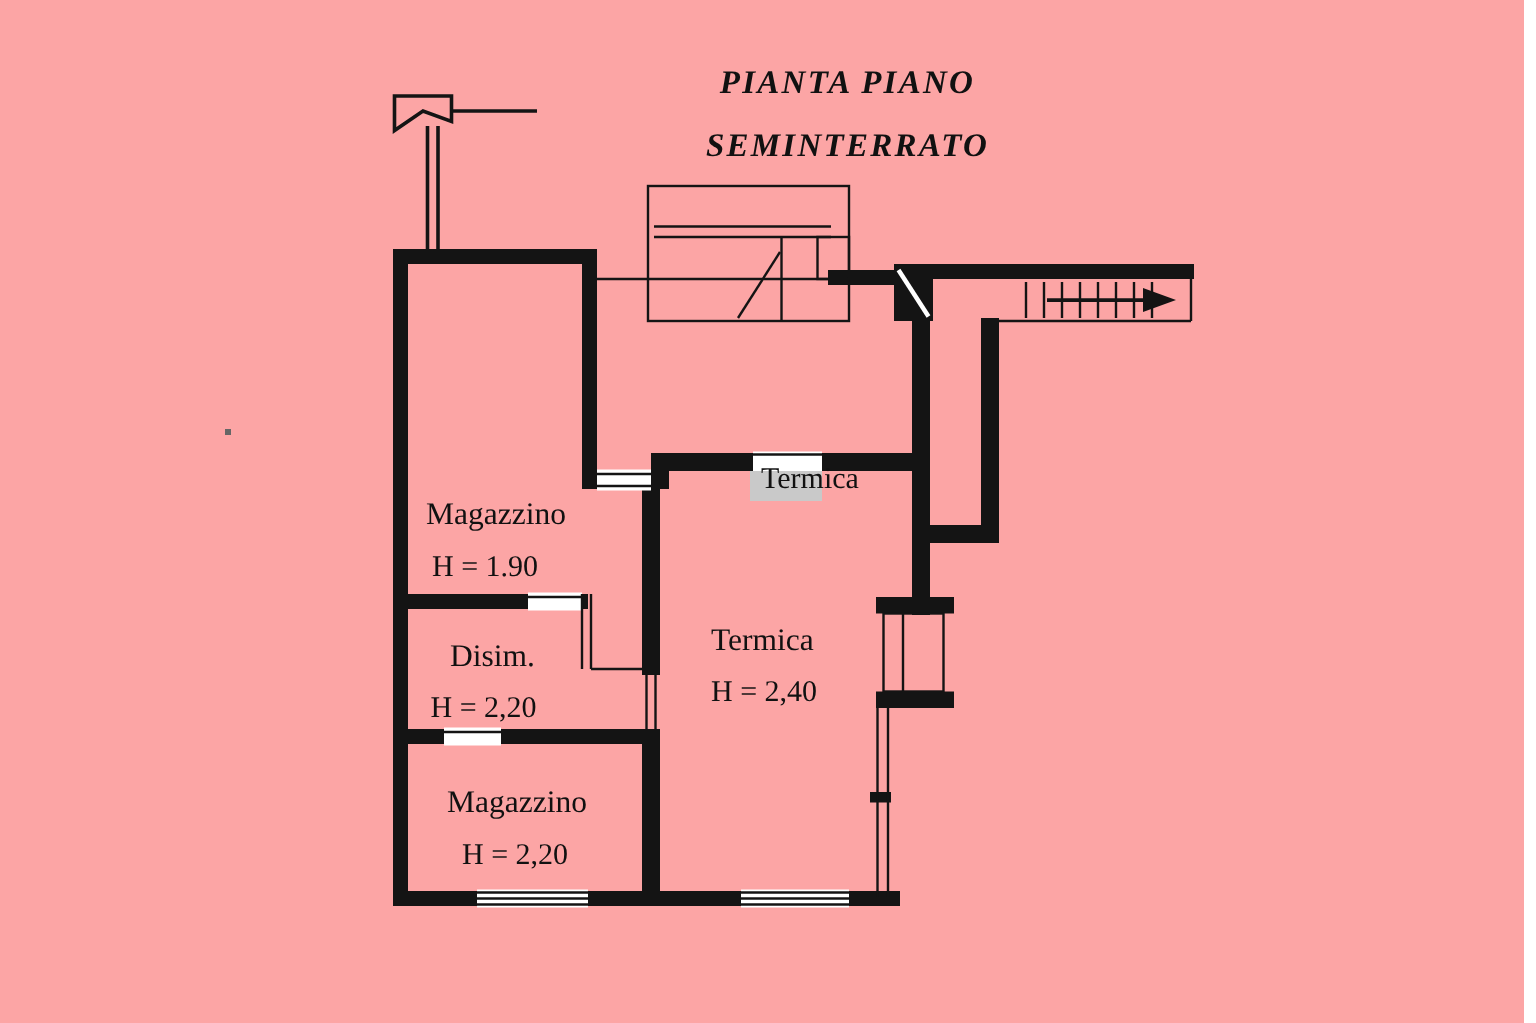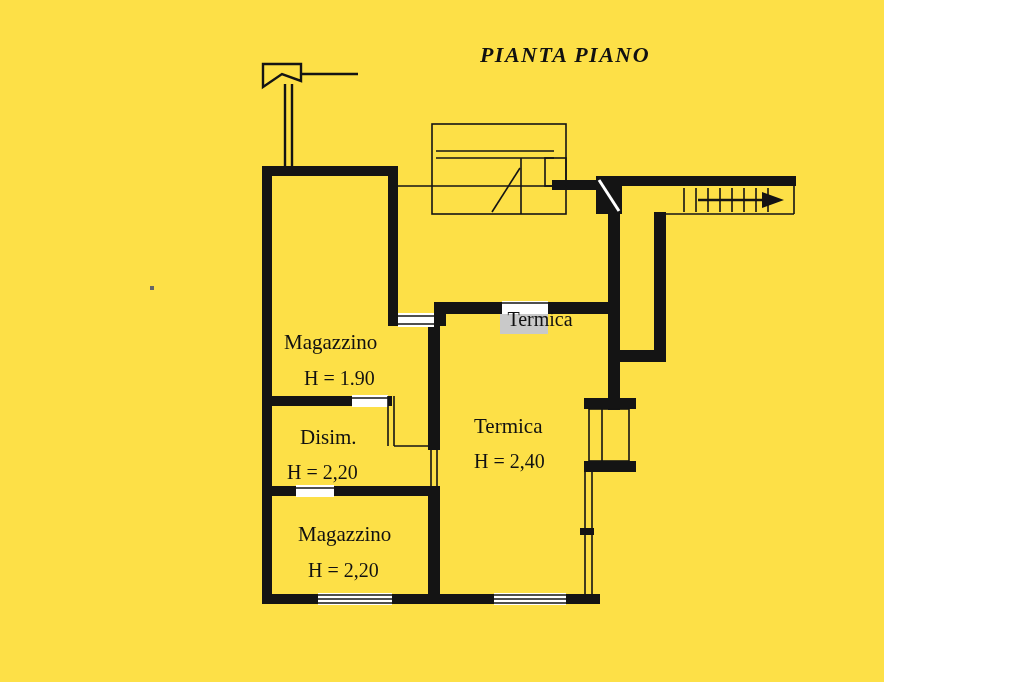--- a/index.html
+++ b/index.html
@@ -1,17 +1,17 @@
 <!DOCTYPE html>
 <html><head>
 <meta charset="utf-8">
 <style>
   html,body{margin:0;padding:0;background:#ffffff;}
   .stage{
-    position:relative;width:884px;height:682px;background:#fde047;overflow:hidden;
+    position:relative;width:1016px;height:682px;background:#fca5a5;overflow:hidden;
     font-family:"Liberation Serif","DejaVu Serif",serif;color:#111111;
   }
   .plan-svg{position:absolute;left:0;top:0;}
   .lbl{position:absolute;white-space:nowrap;color:#111111;}
   .title-line{
     font-weight:bold;font-style:italic;font-size:22px;letter-spacing:1.5px;
     width:280px;text-align:center;
   }
   .room-name{font-size:21px;}
   .room-name.centered{width:140px;text-align:center;}
@@ -138,25 +138,26 @@
 
     <g>
       <line x1="698" y1="200" x2="762" y2="200" stroke="#141414" stroke-width="2.5"></line>
       <polygon points="762,192 784,200 762,208" fill="#141414"></polygon>
     </g>
 
     <line x1="599" y1="180" x2="619" y2="211" stroke="#ffffff" stroke-width="3"></line>
   </svg>
 
   <div class="lbl title-line" style="left:425px;top:42px;">PIANTA PIANO</div>
+  <div class="lbl title-line" style="left:425px;top:84px;">SEMINTERRATO</div>
 
   <div class="lbl room-h centered" style="left:470px;top:273px;">Termica</div>
 
   <div class="lbl room-name" style="left:284px;top:330px;">Magazzino</div>
-  <div class="lbl room-h" style="left:304px;top:367px;text-align:center;">H = 1.90</div>
+  <div class="lbl room-h" style="left:288px;top:367px;text-align:center;">H = 1.90</div>
 
   <div class="lbl room-name" style="left:300px;top:425px;">Disim.</div>
   <div class="lbl room-h" style="left:287px;top:461px;">H = 2,20</div>
 
   <div class="lbl room-name" style="left:298px;top:522px;">Magazzino</div>
   <div class="lbl room-h" style="left:308px;top:559px;">H = 2,20</div>
 
   <div class="lbl room-name" style="left:474px;top:414px;">Termica</div>
   <div class="lbl room-h" style="left:474px;top:450px;font-family:Liberation Serif, serif;">H = 2,40</div>
 

